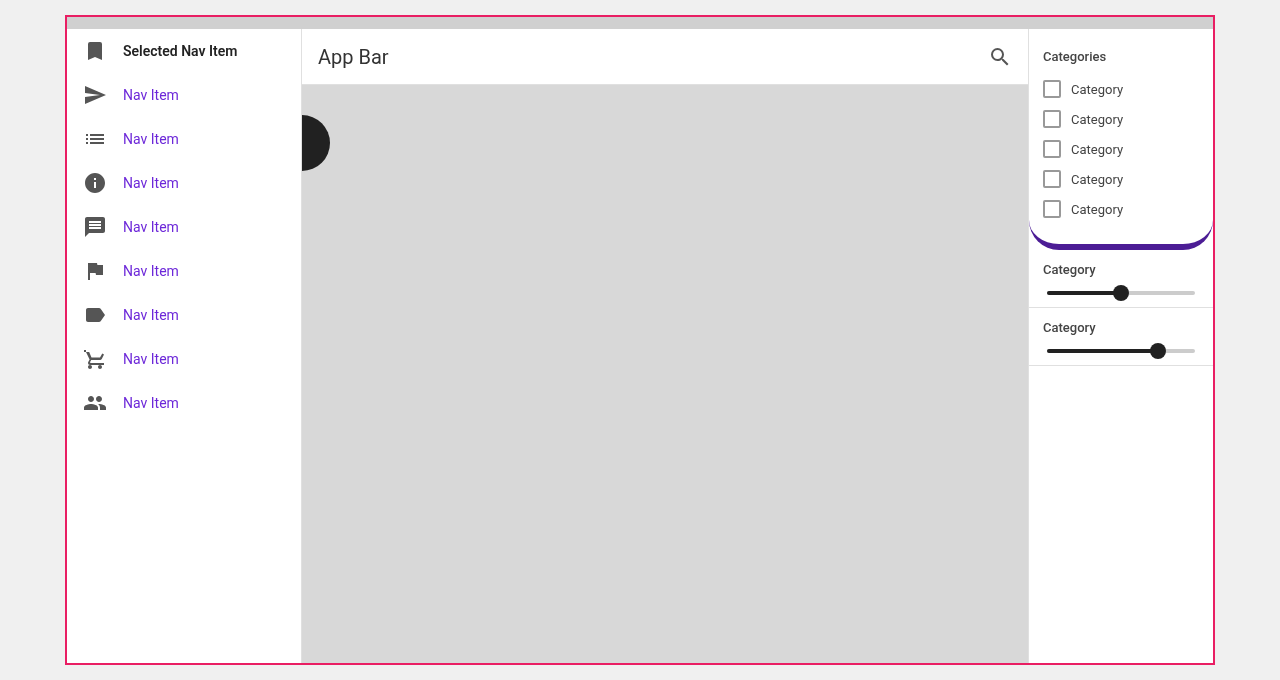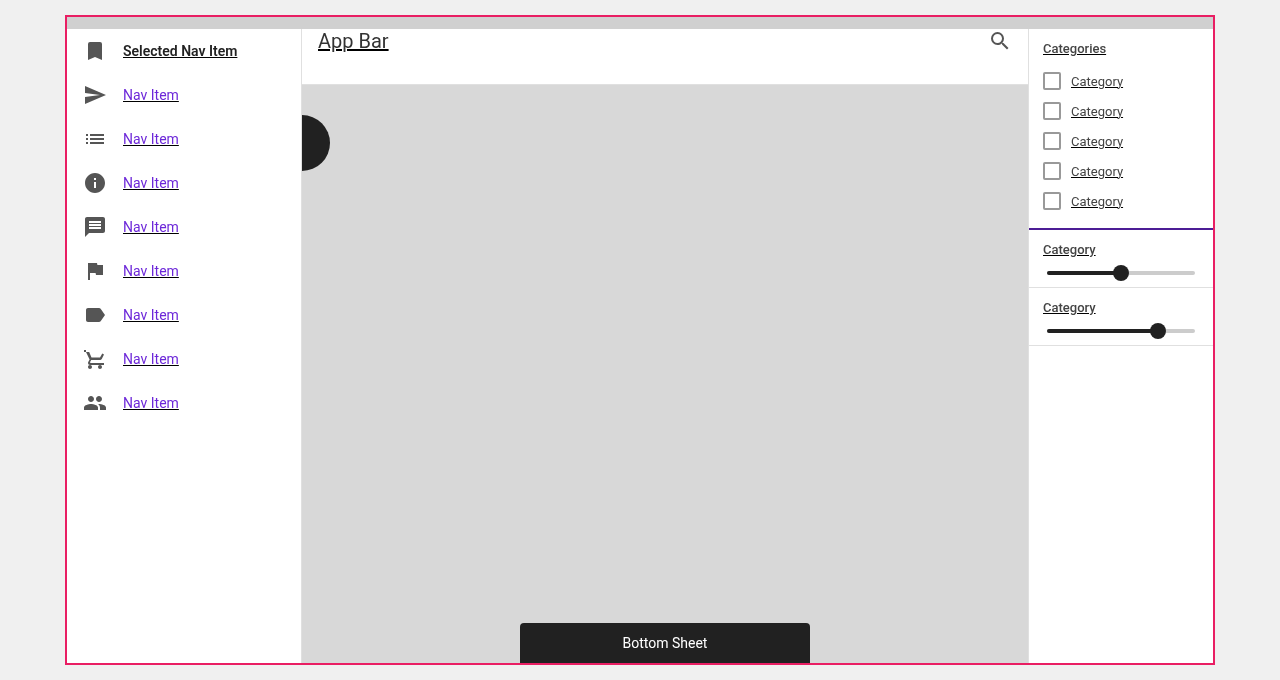--- a/index.html
+++ b/index.html
@@ -22,21 +22,20 @@
 
     .app-container {
       width: 1150px;
       height: 650px;
       border: 2px solid #e91e63;
       background: #fff;
       display: flex;
       flex-direction: column;
       position: relative;
       overflow: hidden;
-      text-decoration: underline;
     }
 
     
     .top-bar {
       height: 12px;
       background: #d0d0d0;
       flex-shrink: 0;
     }
 
     .main-area {
@@ -100,20 +99,21 @@
       flex: 1;
       overflow: hidden;
       position: relative;
     }
 
     .app-bar {
       height: 56px;
       background: #fff;
       border-bottom: 1px solid #e0e0e0;
       display: flex;
+      align-items: center;
       justify-content: space-between;
       padding: 0 16px;
       flex-shrink: 0;
     }
 
     .app-bar-title {
       font-size: 20px;
       font-weight: 400;
       color: #333;
     }
@@ -163,22 +163,23 @@
     .right-panel {
       width: 185px;
       background: #fff;
       border-left: 1px solid #e0e0e0;
       overflow-y: auto;
       flex-shrink: 0;
       padding: 0;
     }
 
     .panel-section {
-      padding: 12px 14px;
-      border-bottom: 2px solid #4c1d95;
+      padding: 20px 14px;
+      border-bottom: 6px solid #4c1d95;
+      border-radius: 30px;
     }
 
     .panel-section-title {
       font-size: 13px;
       font-weight: 500;
       color: #444;
       margin-bottom: 10px;
     }
 
     .category-item {
@@ -354,23 +355,20 @@
               <svg viewBox="0 0 24 24">
                   <path d="M15.5 14h-.79l-.28-.27A6.471 6.471 0 0 0 16 9.5 6.5 6.5 0 1 0 9.5 16c1.61 0 3.09-.59 4.23-1.57l.27.28v.79l5 4.99L20.49 19l-4.99-5zm-6 0C7.01 14 5 11.99 5 9.5S7.01 5 9.5 5 14 7.01 14 9.5 11.99 14 9.5 14z"></path>
                 </svg>
             </span>
           </div>
 
           <div class="content-area">
 
             <div class="fab"></div>
 
-            <div class="bottom-sheet">
-              <span>Bottom Sheet</span>
-            </div>
           </div>
         </div>
 
         <aside class="right-panel">
 
           <div class="panel-section">
             <div class="panel-section-title">Categories</div>
 
             <div class="category-item">
               <div class="cb"></div>

